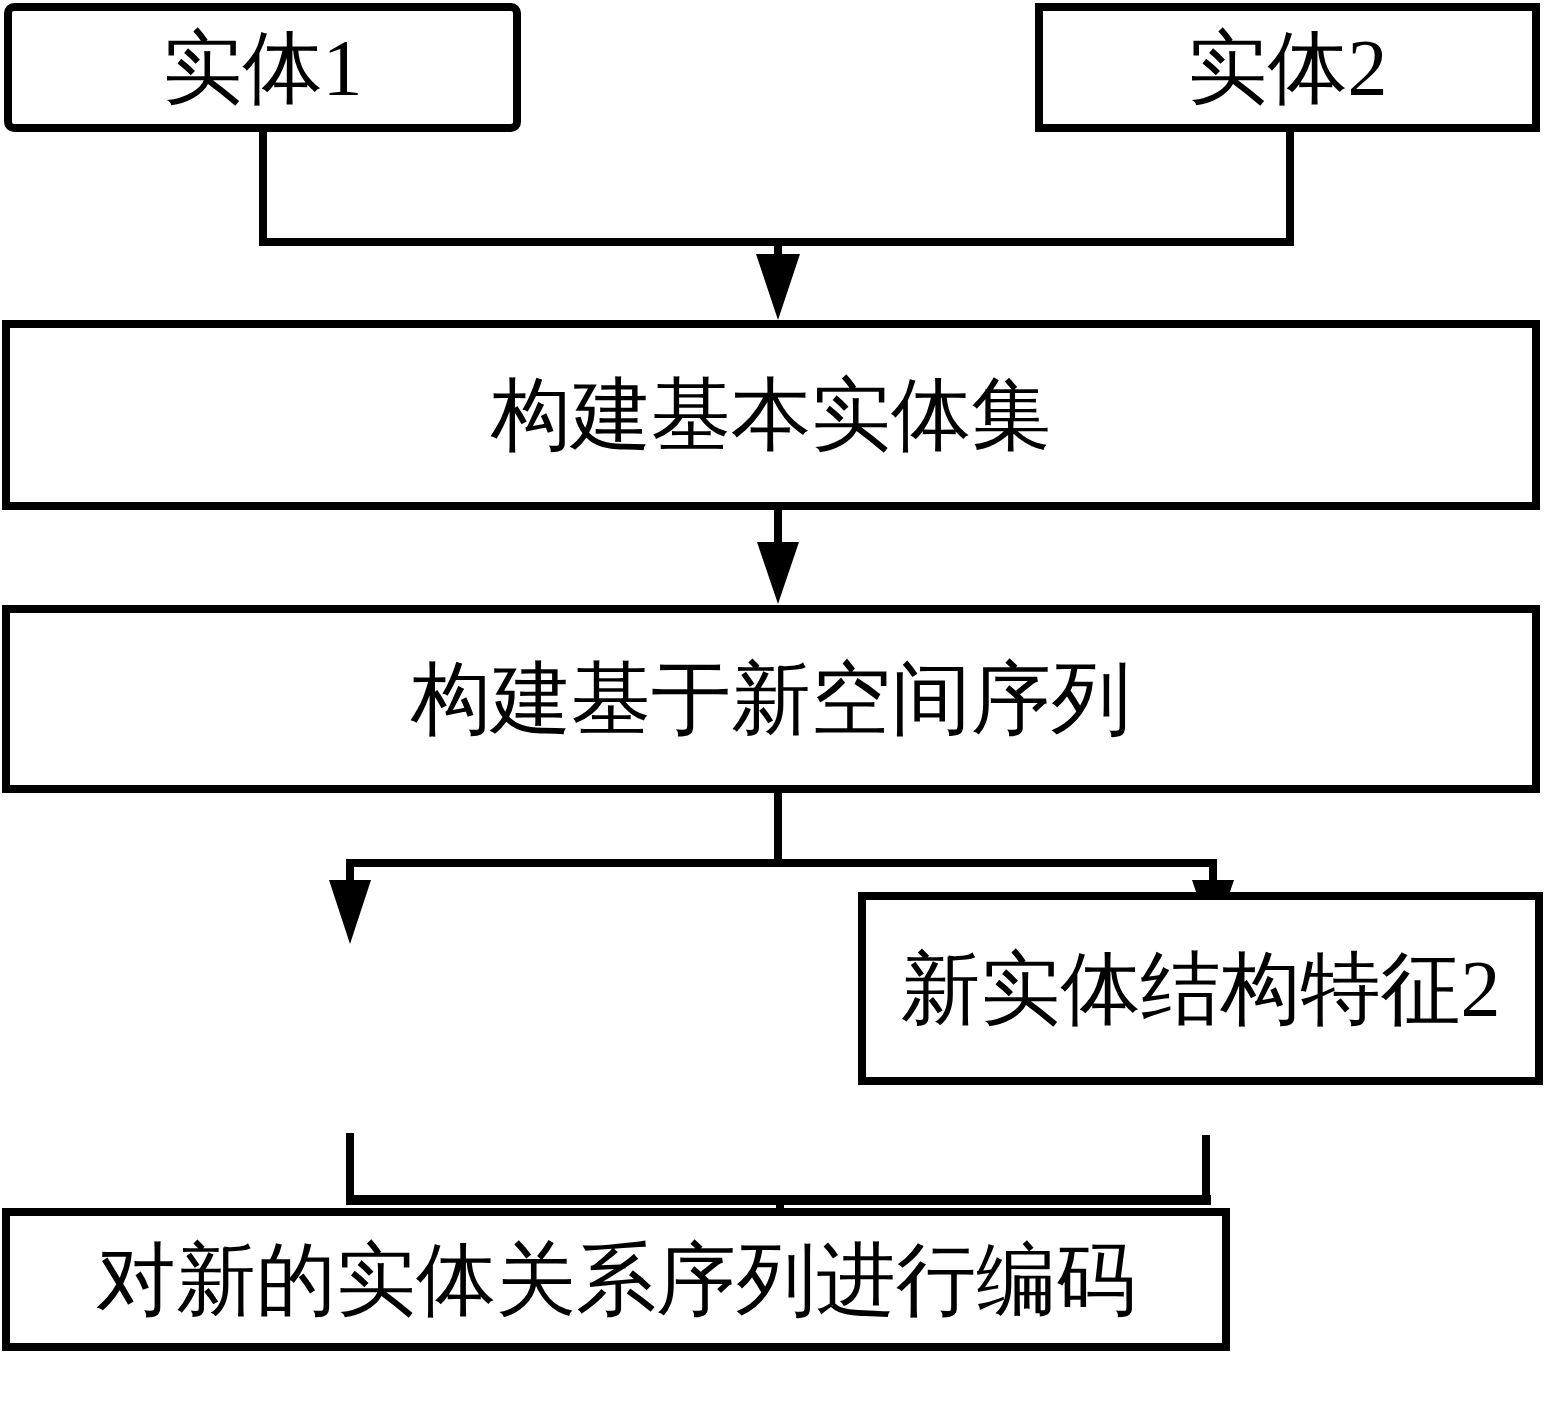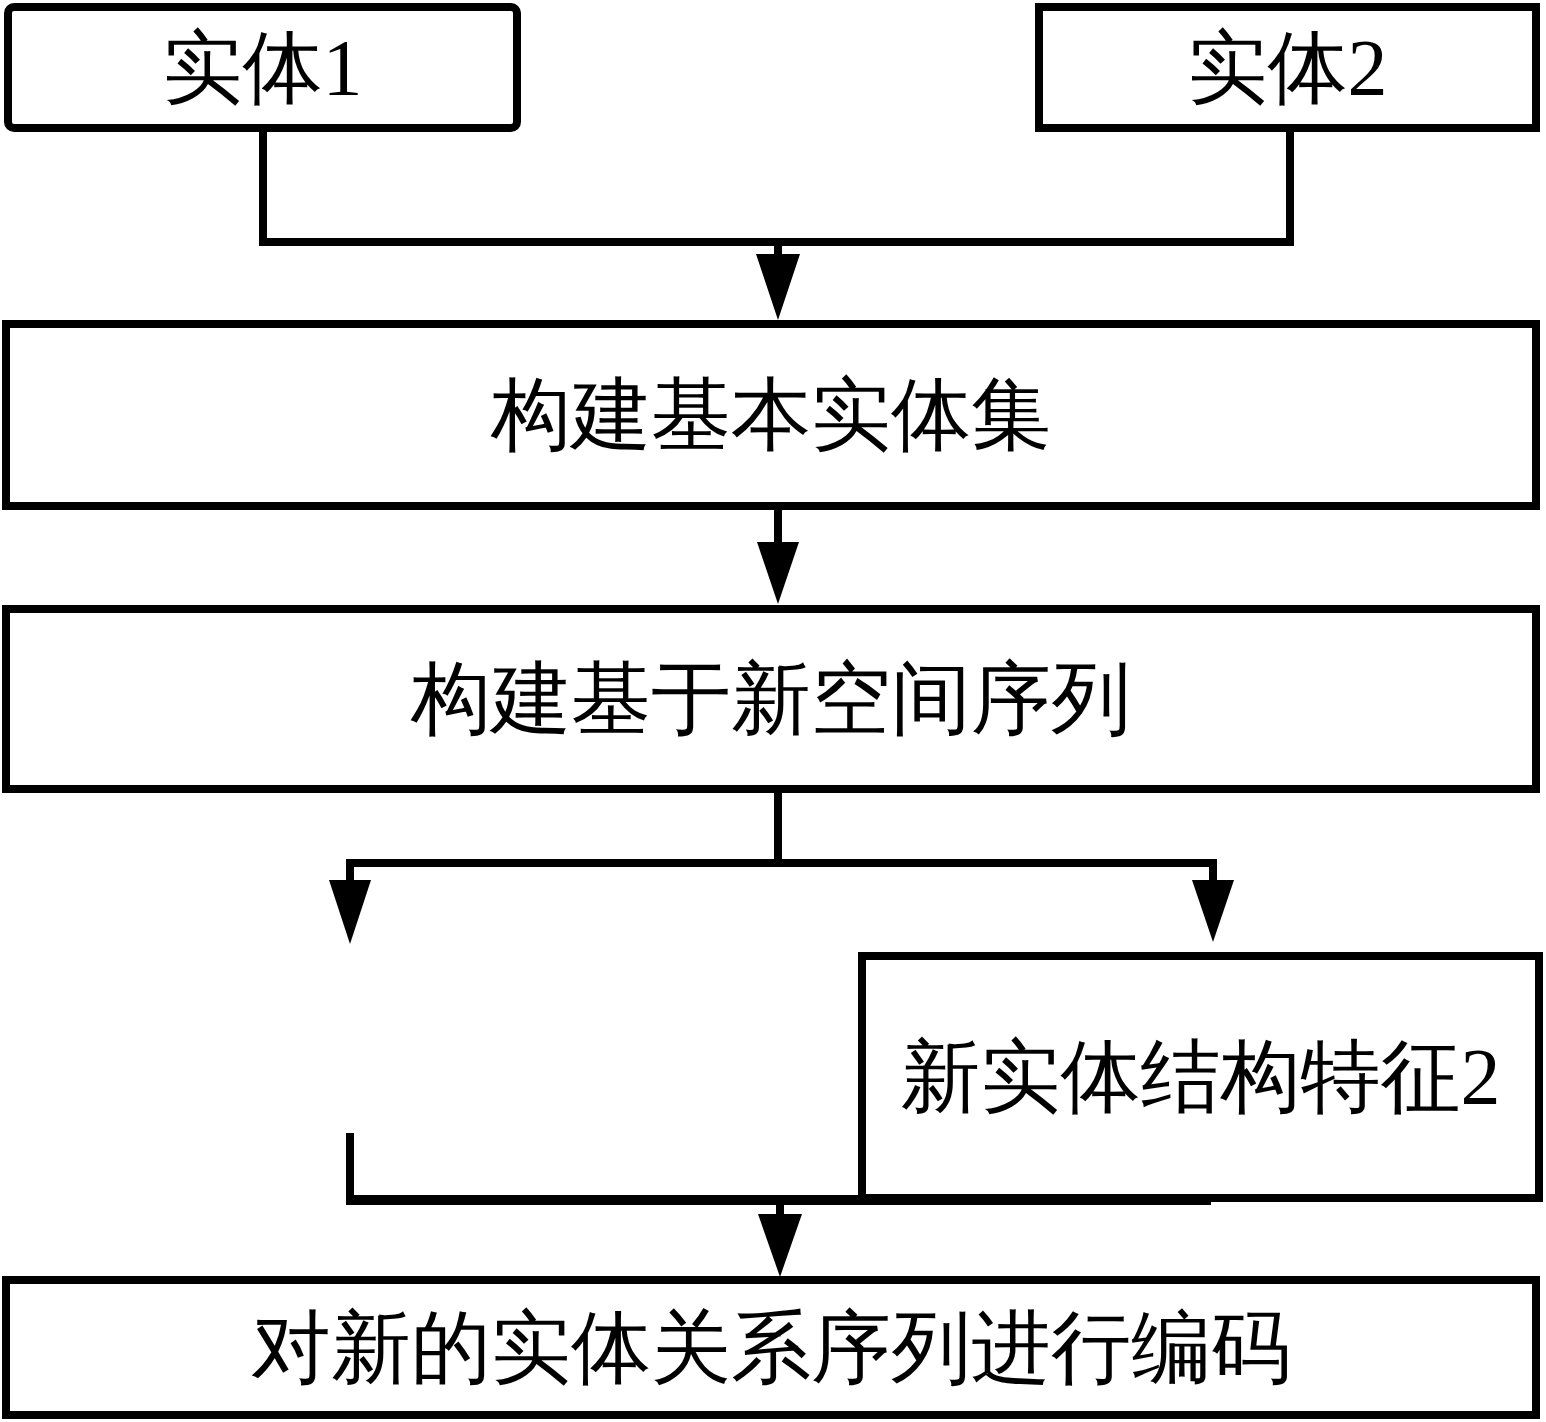--- a/index.html
+++ b/index.html
@@ -40,22 +40,22 @@
   .connectors line { stroke: #000000; stroke-width: 8; }
   .connectors .thick { stroke-width: 10; }
   .connectors polygon { fill: #000000; stroke: none; }
 
   
   #n-entity1  { left: 4px;    top: 3px;    width: 517px;  height: 129px; border-radius: 10px; }
   #n-entity2  { left: 1035px; top: 3px;    width: 505px;  height: 129px; }
   #n-set      { left: 2px;    top: 320px;  width: 1538px; height: 190px; }
   #n-seq      { left: 2px;    top: 605px;  width: 1538px; height: 188px; }
   #n-feat1    { left: 2px;    top: 945px;  width: 694px;  height: 190px; }
-  #n-feat2    { left: 858px;  top: 952px;  width: 685px;  height: 250px; }
-  #n-encode   { left: 2px;    top: 1276px; width: 1538px; height: 143px; }
+  #n-feat2    { left: 858px;  top: 892px;  width: 685px;  height: 193px; }
+  #n-encode   { left: 2px;    top: 1208px; width: 1228px; height: 143px; }
 </style>
 </head>
 <body>
 
 <div class="stage">
 
   <svg class="connectors" viewBox="0 0 1546 1422" xmlns="http://www.w3.org/2000/svg">
 
     <line x1="263" y1="130" x2="263" y2="242"></line>
     <line x1="1290" y1="130" x2="1290" y2="242"></line>

